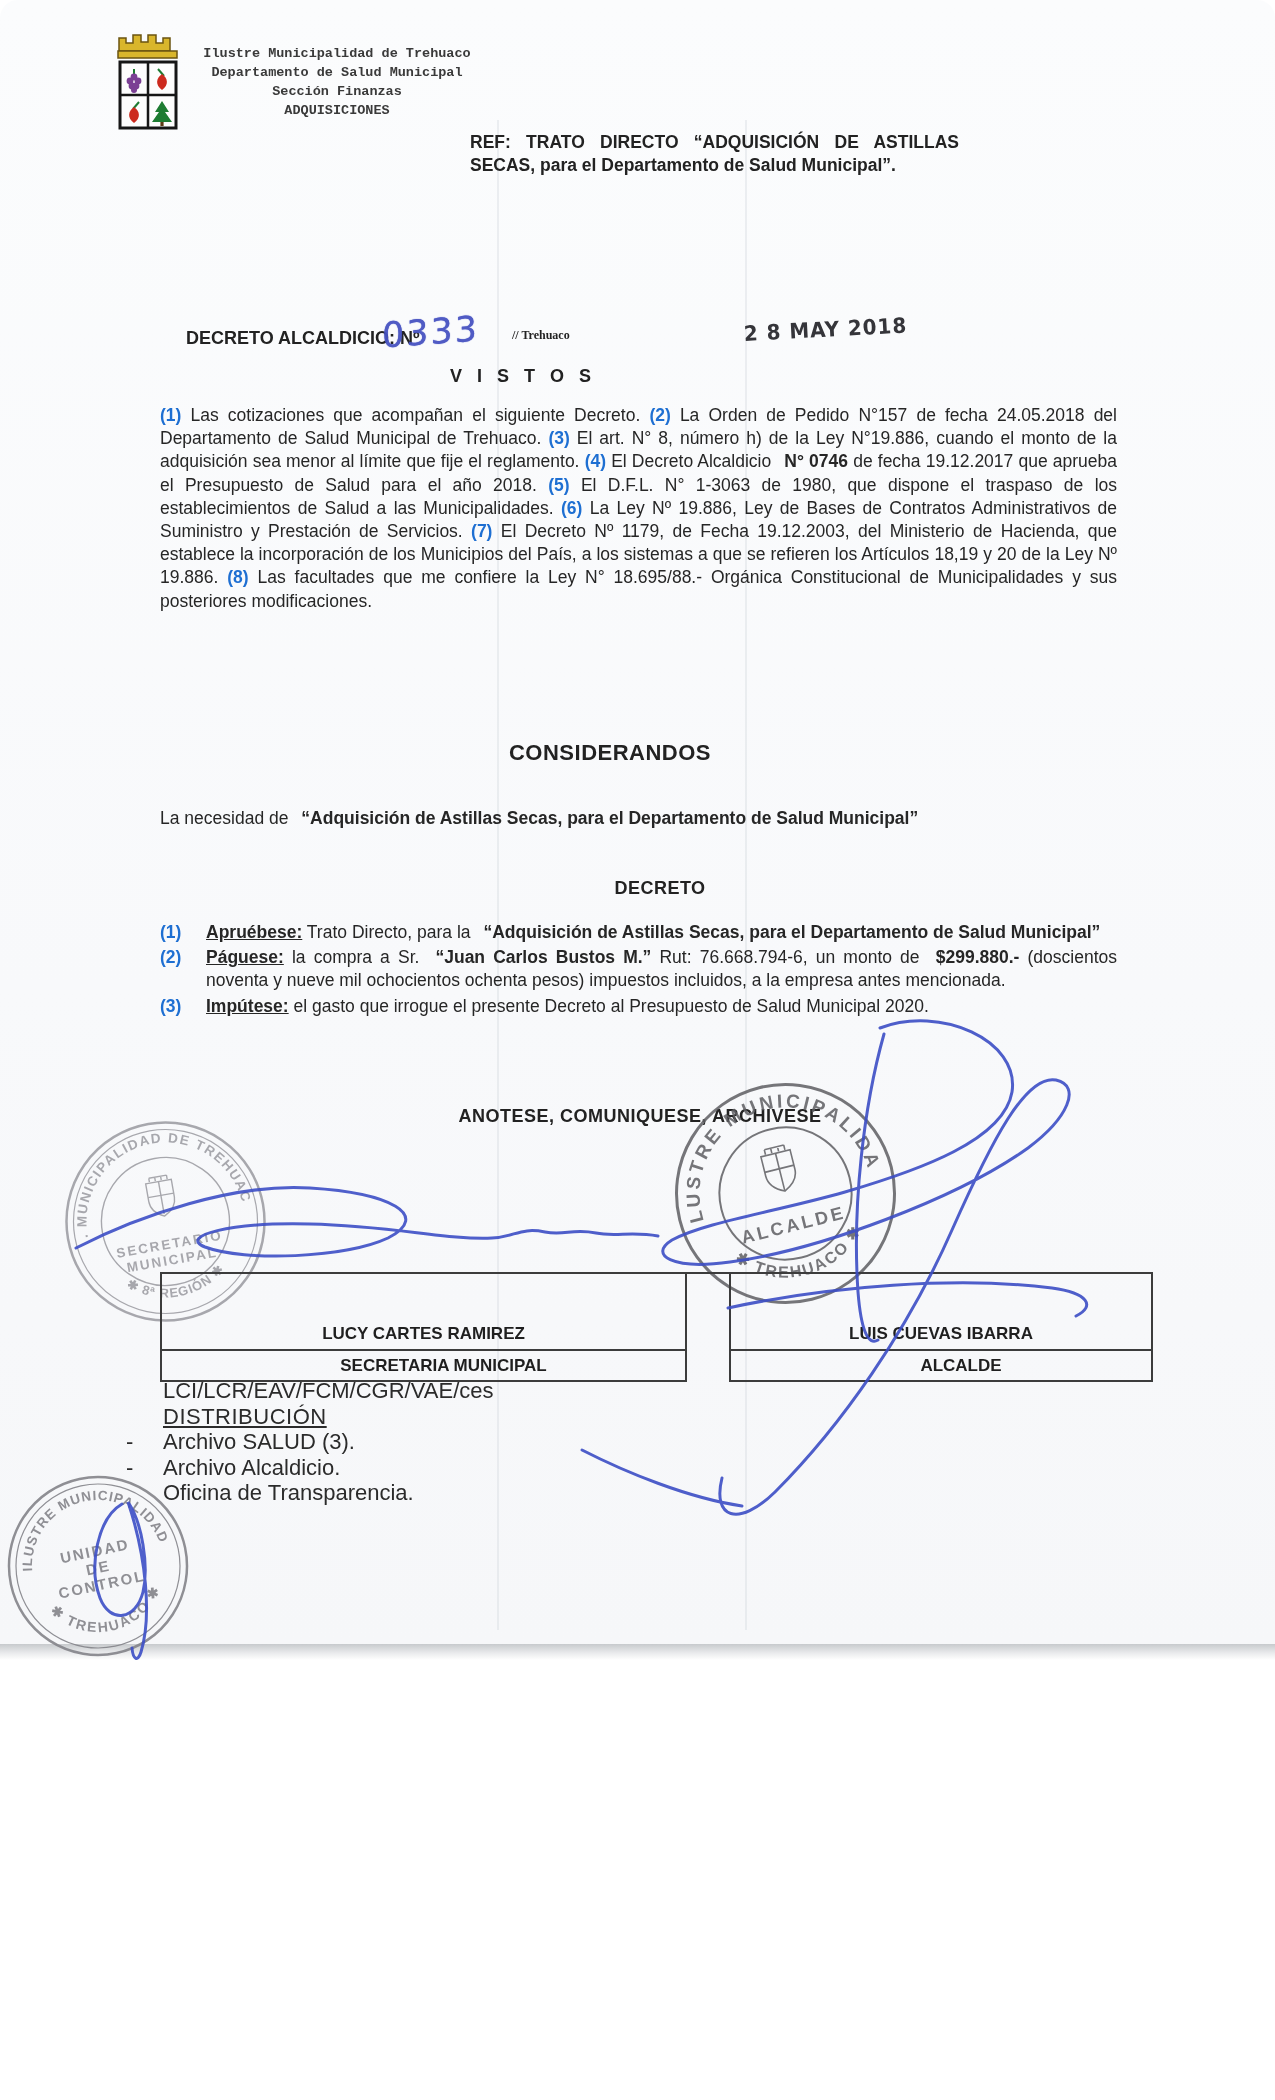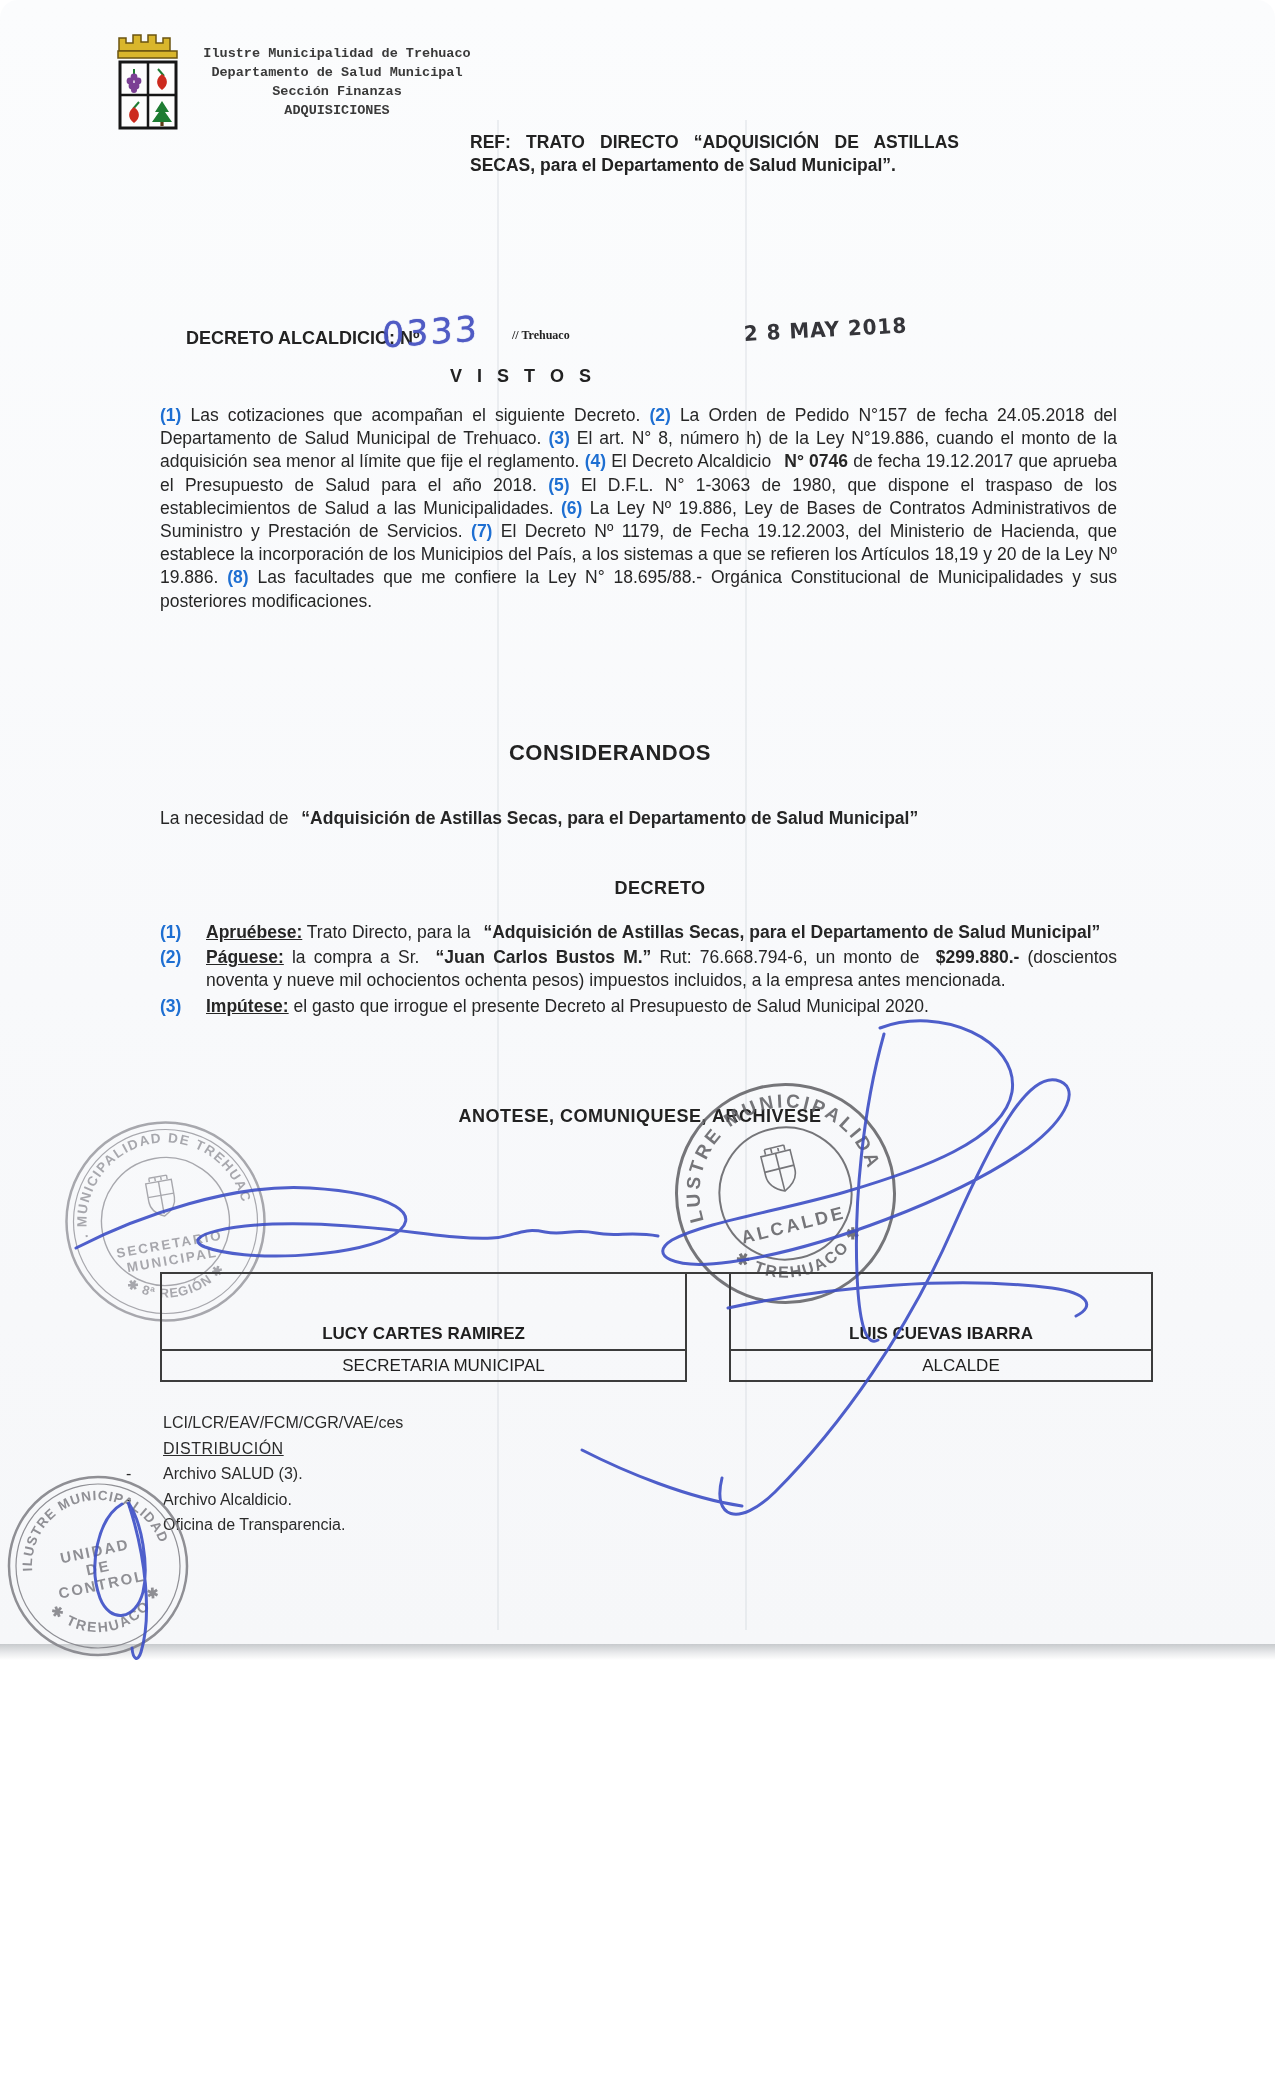--- a/index.html
+++ b/index.html
@@ -41,23 +41,23 @@
   .seg-n{font-weight:400;}
   .seg-b{font-weight:700;padding-left:8px;}
   .seg-blue{font-weight:700;color:#1e6fd2;}
   .seg-bu{font-weight:700;text-decoration:underline;}
   .closing{left:160px;top:1106px;width:960px;text-align:center;font-weight:700;
         font-size:18px;letter-spacing:.5px;color:#222;}
   .sigbox{border:2px solid #3c3c3c;background:transparent;z-index:3;}
   .sigbox .row1{height:31px;border-bottom:2px solid #3c3c3c;display:flex;align-items:center;justify-content:center;
         font-weight:700;font-size:17px;color:#1f1f1f;margin-top:44px;}
   .sigbox .row2{height:29px;display:flex;align-items:center;justify-content:center;
-        font-weight:400;font-size:17px;color:#1f1f1f;padding-left:40px;}
+        font-weight:700;font-size:17px;color:#1f1f1f;padding-left:40px;}
   .gap-line{left:683px;top:1272px;width:46px;height:2px;background:#3c3c3c;z-index:3;}
-  .footer-block{left:163px;top:1378px;width:500px;font-size:16px;line-height:25.5px;color:#2b2b2b;margin-top:32px;}
+  .footer-block{left:163px;top:1378px;width:500px;font-size:22px;line-height:25.5px;color:#2b2b2b;}
   .dist-label{text-decoration:underline;letter-spacing:.5px;}
   .dist-item{position:relative;}
   .dist-item.dashed::before{content:"-";position:absolute;left:-37px;top:0;color:#2b2b2b;}
   .stamp{position:absolute;z-index:2;pointer-events:none;}
   .stamp text{font-family:"Liberation Sans",sans-serif;font-weight:700;}
   .ink{position:absolute;left:0;top:0;z-index:4;pointer-events:none;}
 </style>
 </head>
 <body>
 

